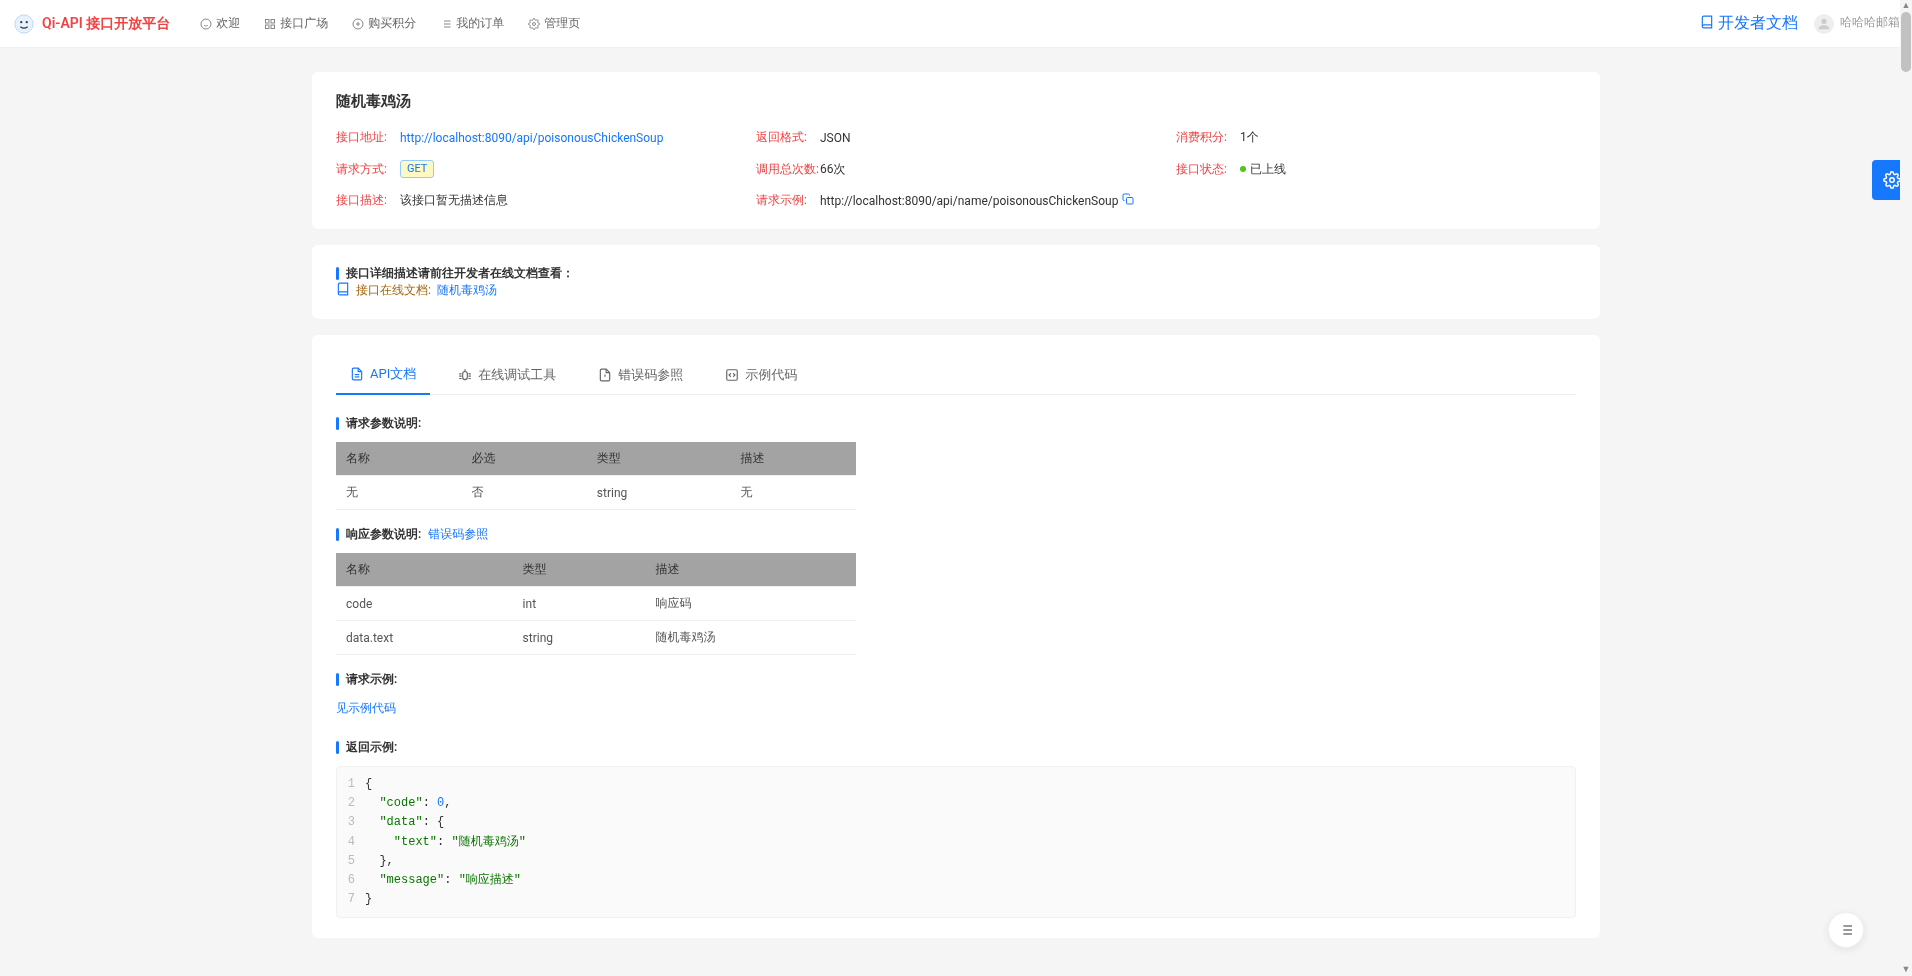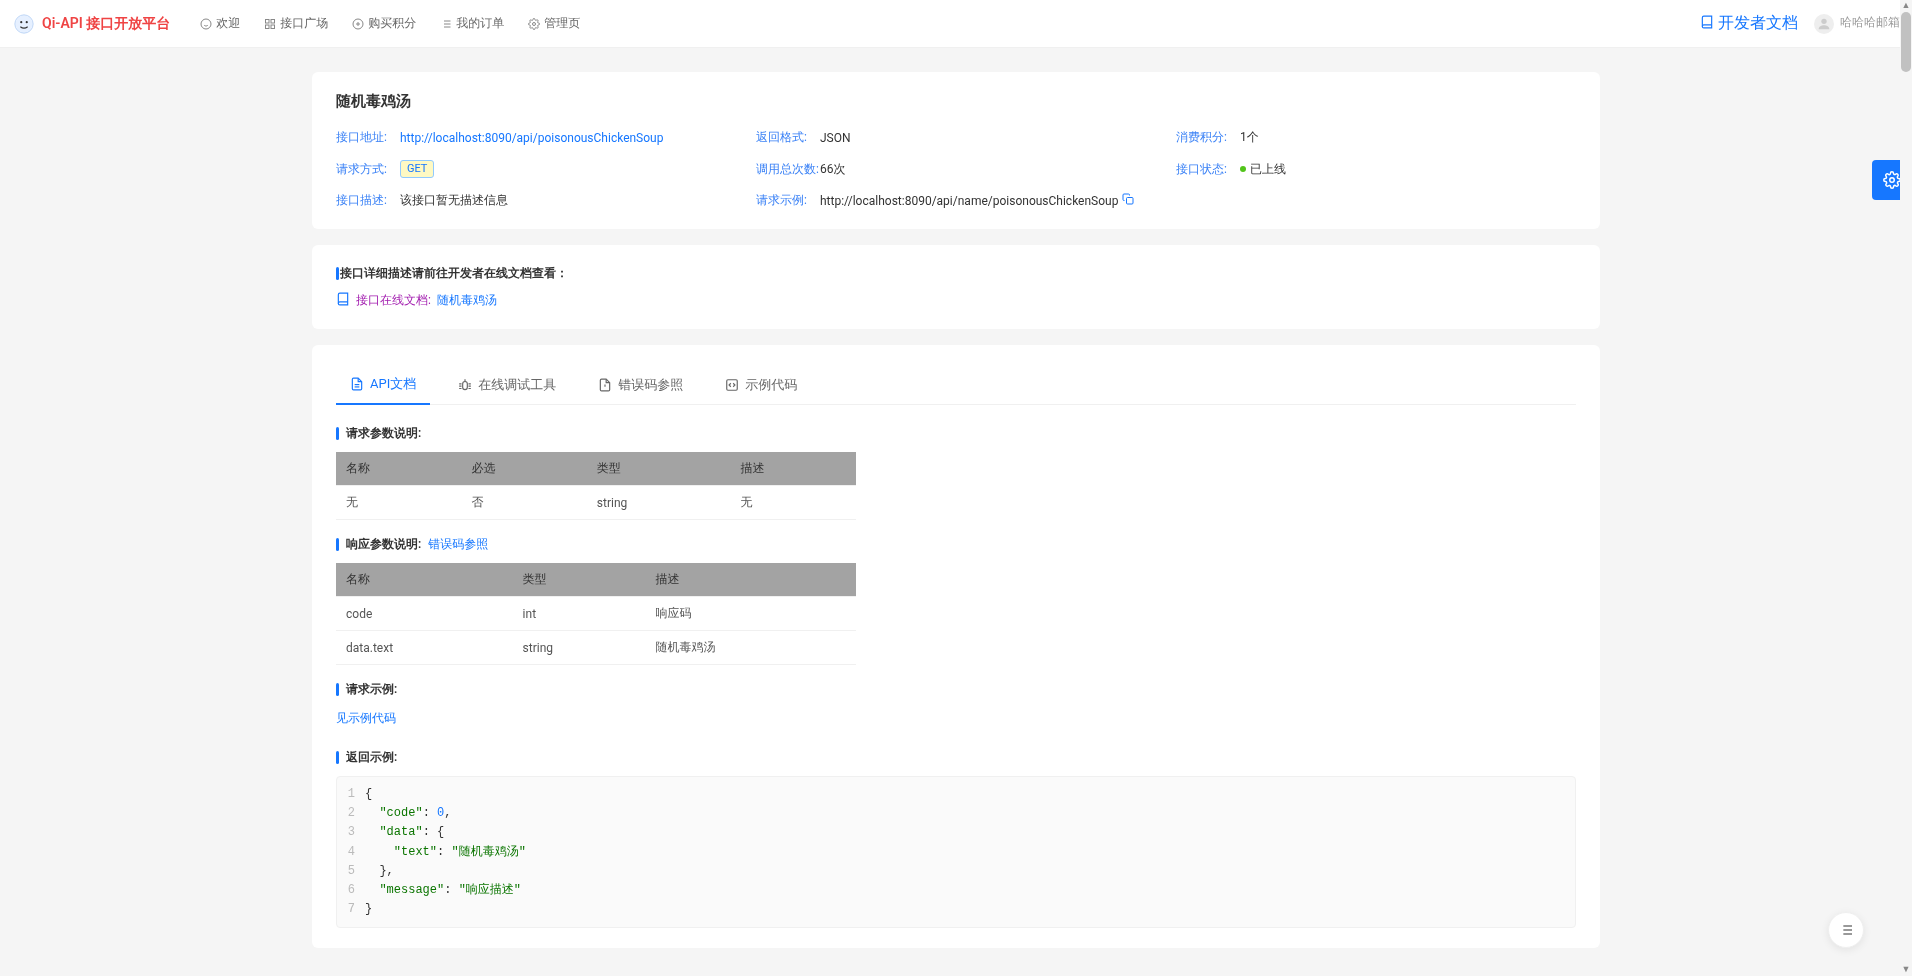--- a/index.html
+++ b/index.html
@@ -15,33 +15,33 @@
     .dev-docs { display: flex; align-items: center; gap: 4px; color: #1677ff; font-size: 16px; cursor: pointer; }
     .user-badge { display: flex; align-items: flex-start; gap: 6px; color: #999; font-size: 12px; }
     .avatar { width: 20px; height: 20px; border-radius: 50%; background: #eee; display:inline-flex; align-items:center; justify-content:center;}
     
     .container { max-width: 1320px; margin: 0 auto; padding: 24px 16px 40px; }
     .card { background: #fff; border-radius: 6px; padding: 20px 24px; margin-bottom: 16px; }
     .page-title { font-size: 15px; font-weight: 600; margin-bottom: 18px; }
     
     .info-grid { display: grid; grid-template-columns: 1fr 1fr 1fr; gap: 14px 20px; }
     .info-row { display: flex; align-items: center; font-size: 12px; }
-    .info-label { color: #3b82f6; min-width: 64px; }
+    .info-label { color: #ef4444; min-width: 64px; }
     .info-value { color: #333; }
     .info-link { color: #1677ff; }
     .method-tag { display: inline-block; border: 1px solid #91caff; color: #1677ff; background: #fef9c3; padding: 0 6px; border-radius: 3px; font-size: 11px; line-height: 16px; }
     .status-dot { display: inline-block; width: 6px; height: 6px; border-radius: 50%; background: #52c41a; margin-right: 4px; vertical-align: middle;}
     .copy-icon { color: #1677ff; margin-left: 4px; cursor: pointer; }
     .info-grid .span2 { grid-column: span 2; }
     
-    .section-heading { position: relative; padding-left: 4px; font-size: 12px; font-weight: 600; color: #333; margin-bottom: 10px; }
+    .section-heading { position: relative; padding-left: 10px; font-size: 12px; font-weight: 600; color: #333; margin-bottom: 0; }
     .section-heading::before { content: ""; position: absolute; left: 0; top: 2px; bottom: 2px; width: 3px; background: #1677ff; border-radius: 2px; }
     .doc-link-row { display: flex; align-items: center; gap: 6px; font-size: 12px; }
     .doc-link-row .book-icon { color: #1677ff; }
-    .doc-link-row .label { color: #a21caf; }
+    .doc-link-row .label { color: #a16207; }
     .doc-link-row a { color: #1677ff; text-decoration: none; }
     
     .tabs { display: flex; gap: 14px; border-bottom: 1px solid #f0f0f0; margin-bottom: 20px; }
     .tab { display: flex; align-items: center; gap: 6px; padding: 10px 14px; cursor: pointer; color: #666; font-size: 13px; }
     .tab.active { color: #1677ff; border-bottom: 2px solid #1677ff; margin-bottom: -1px; }
     .tab .icon { width: 14px; height: 14px; display:inline-flex; align-items:center; justify-content:center;}
     
     .subsection-heading { position: relative; padding-left: 10px; font-size: 12px; font-weight: 600; color: #333; margin: 16px 0 10px; }
     .subsection-heading::before { content: ""; position: absolute; left: 0; top: 2px; bottom: 2px; width: 3px; background: #1677ff; border-radius: 2px; }
     .link-inline { color: #1677ff; text-decoration: none; font-weight: normal; margin-left: 4px;}

